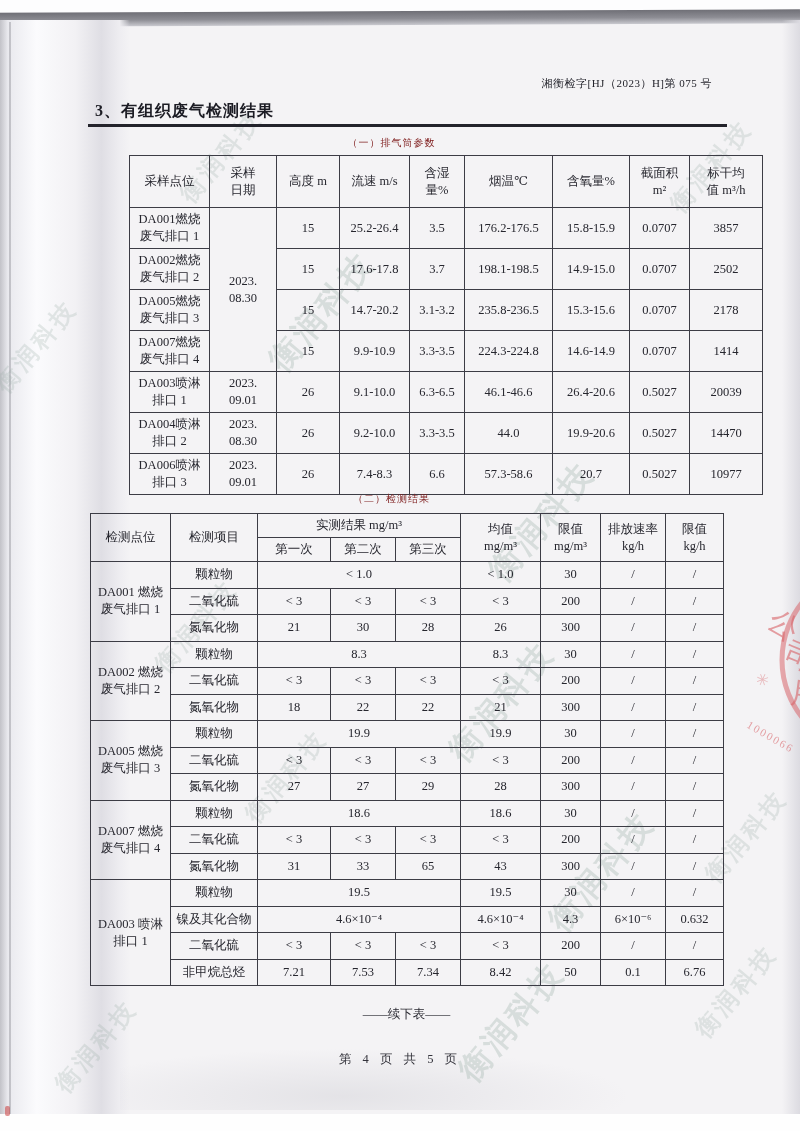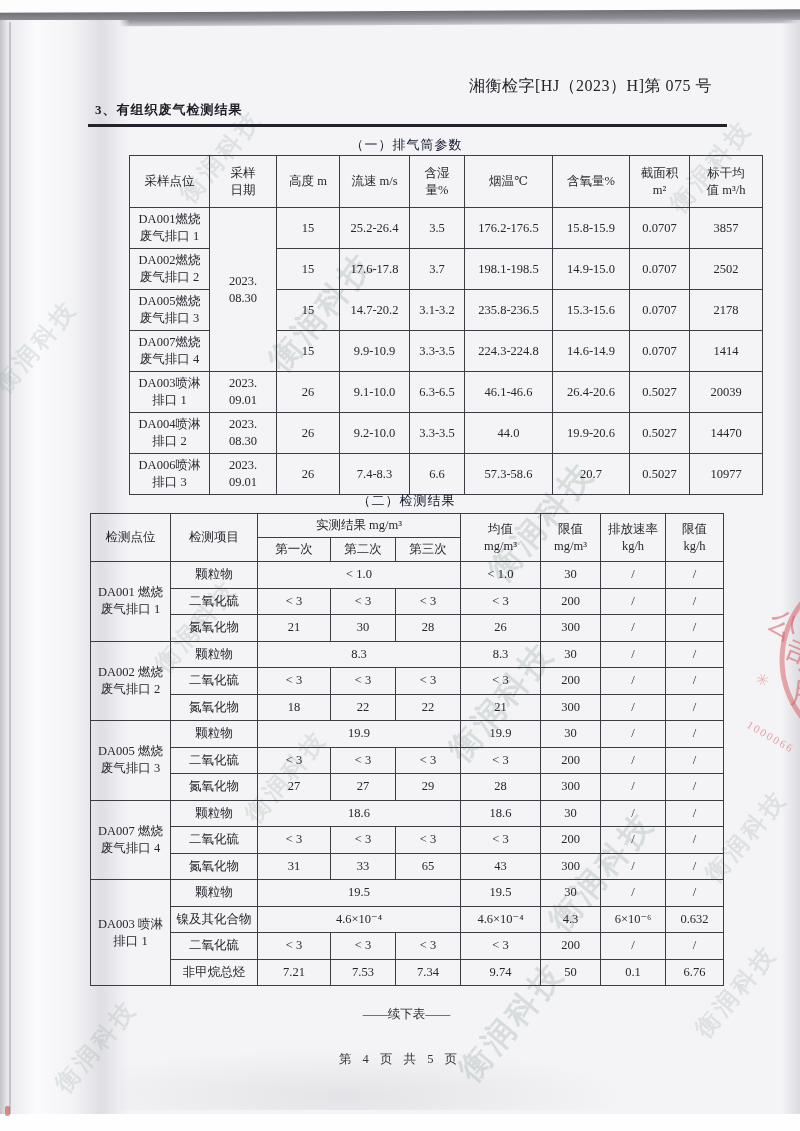--- a/index.html
+++ b/index.html
@@ -31,24 +31,24 @@
     color:rgba(140,165,155,.28);transform:rotate(-50deg);white-space:nowrap;pointer-events:none;}
   .wm.small{font-size:24px;color:rgba(140,165,155,.22);}
 
   
   .seal{position:absolute;left:724px;top:552px;width:76px;height:215px;overflow:hidden;pointer-events:none;}
   .seal svg{display:block;}
 
   
   .content{position:absolute;left:0;top:0;width:800px;}
   .doc-number{position:absolute;left:0;top:76px;width:712px;text-align:right;
-    font-size:16px;letter-spacing:.5px;color:#23232b;padding-left:32px;}
-  .section-title{position:absolute;left:95px;top:101px;font-size:13px;font-weight:bold;color:#1c1c24;letter-spacing:1px;}
+    font-size:11px;letter-spacing:.5px;color:#23232b;padding-left:32px;}
+  .section-title{position:absolute;left:95px;top:101px;font-size:16px;font-weight:bold;color:#1c1c24;letter-spacing:1px;}
   .title-rule{position:absolute;left:88px;top:124px;width:639px;height:3px;background:#23232b;}
-  .tbl-caption{position:absolute;width:633px;left:90px;text-align:center;font-size:13px;color:#0f172a;letter-spacing:1px;}
+  .tbl-caption{position:absolute;width:633px;left:75px;text-align:center;font-size:10px;color:#7f1d1d;letter-spacing:1px;}
   #caption1{top:136px;}
   #caption2{top:492px;font-family:Liberation Serif, serif;}
 
   table{border-collapse:collapse;table-layout:fixed;position:absolute;left:90px;
     font-size:12.5px;color:#26262e;}
   #table1{top:155px;width:633px;margin-left:39px;}
   #table2{top:513px;width:633px;}
   td,th{border:1.4px solid #3c3c45;text-align:center;vertical-align:middle;
     padding:1px 2px;font-weight:normal;line-height:1.35;}
   #table1 th{height:52px;}
@@ -394,21 +394,21 @@
       <td>&lt; 3</td>
       <td>200</td>
       <td>/</td>
       <td>/</td>
     </tr>
     <tr>
       <td>非甲烷总烃</td>
       <td>7.21</td>
       <td>7.53</td>
       <td>7.34</td>
-      <td>9.74</td>
+      <td>8.42</td>
       <td>50</td>
       <td>0.1</td>
       <td>6.76</td>
     </tr>
   </tbody>
     </table>
 
   <div class="footer-continue">——续下表——</div>
   <div class="page-number">第 4 页 共 5 页</div>
 </div>

